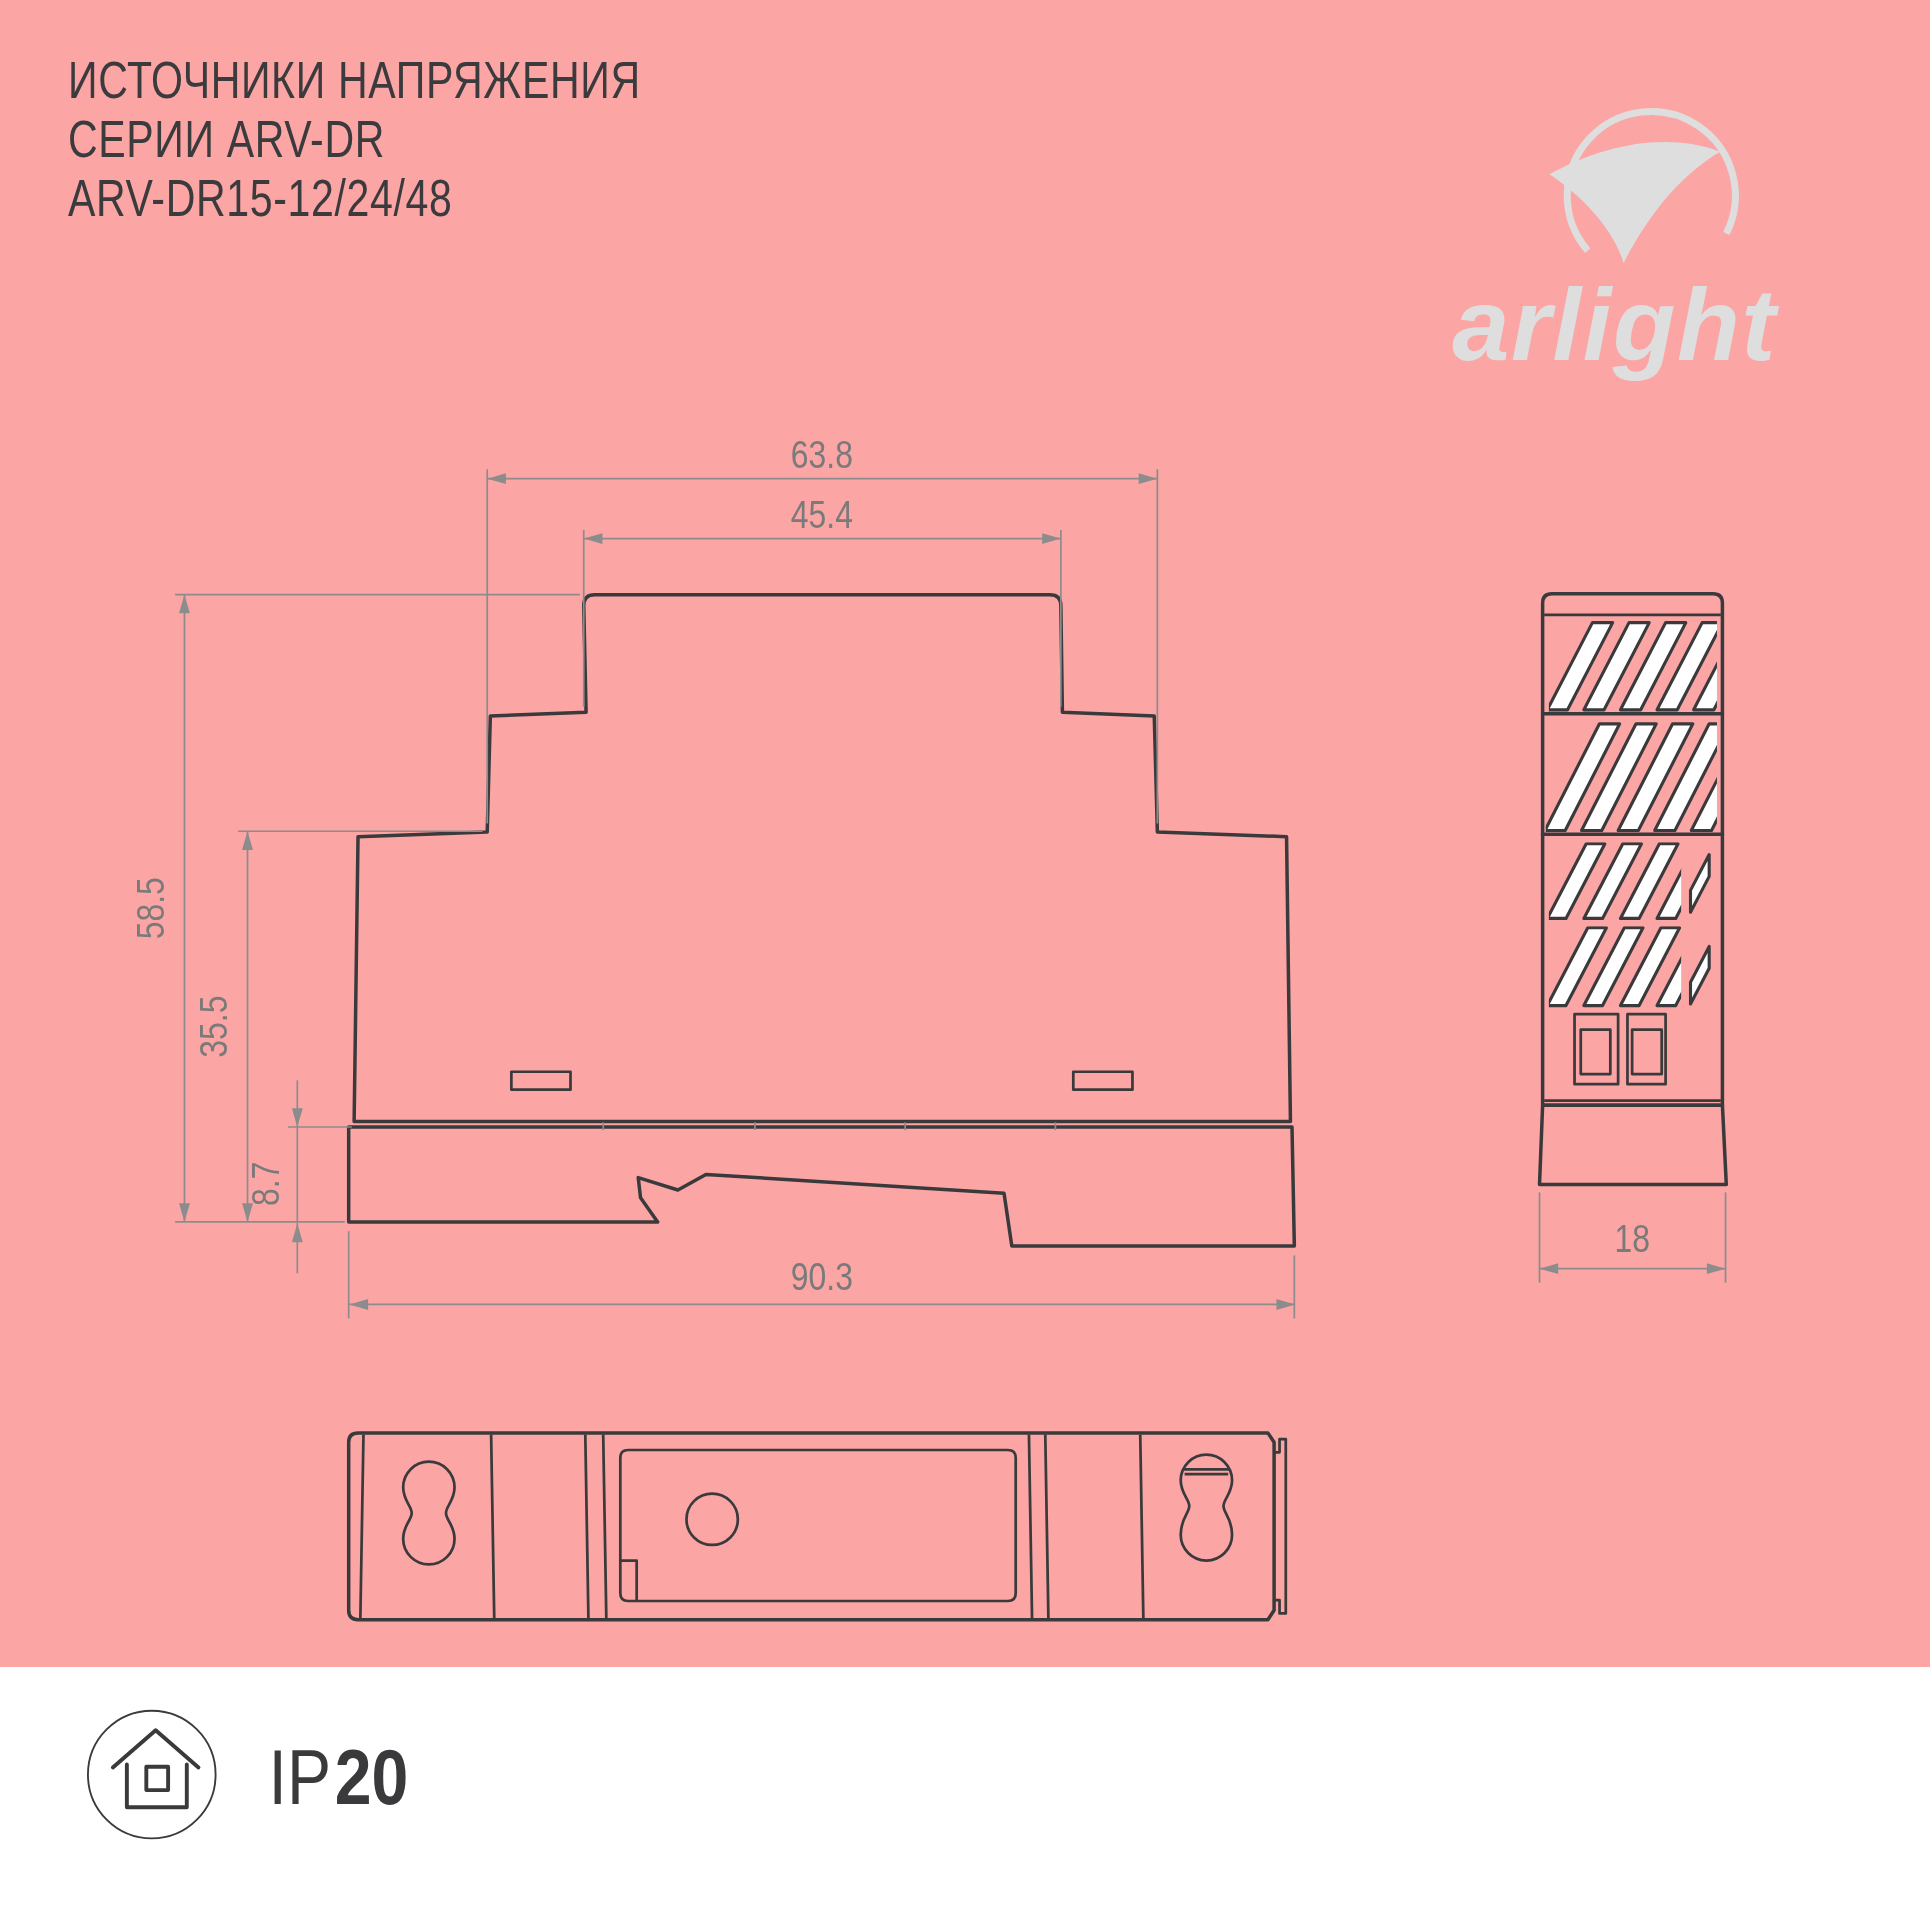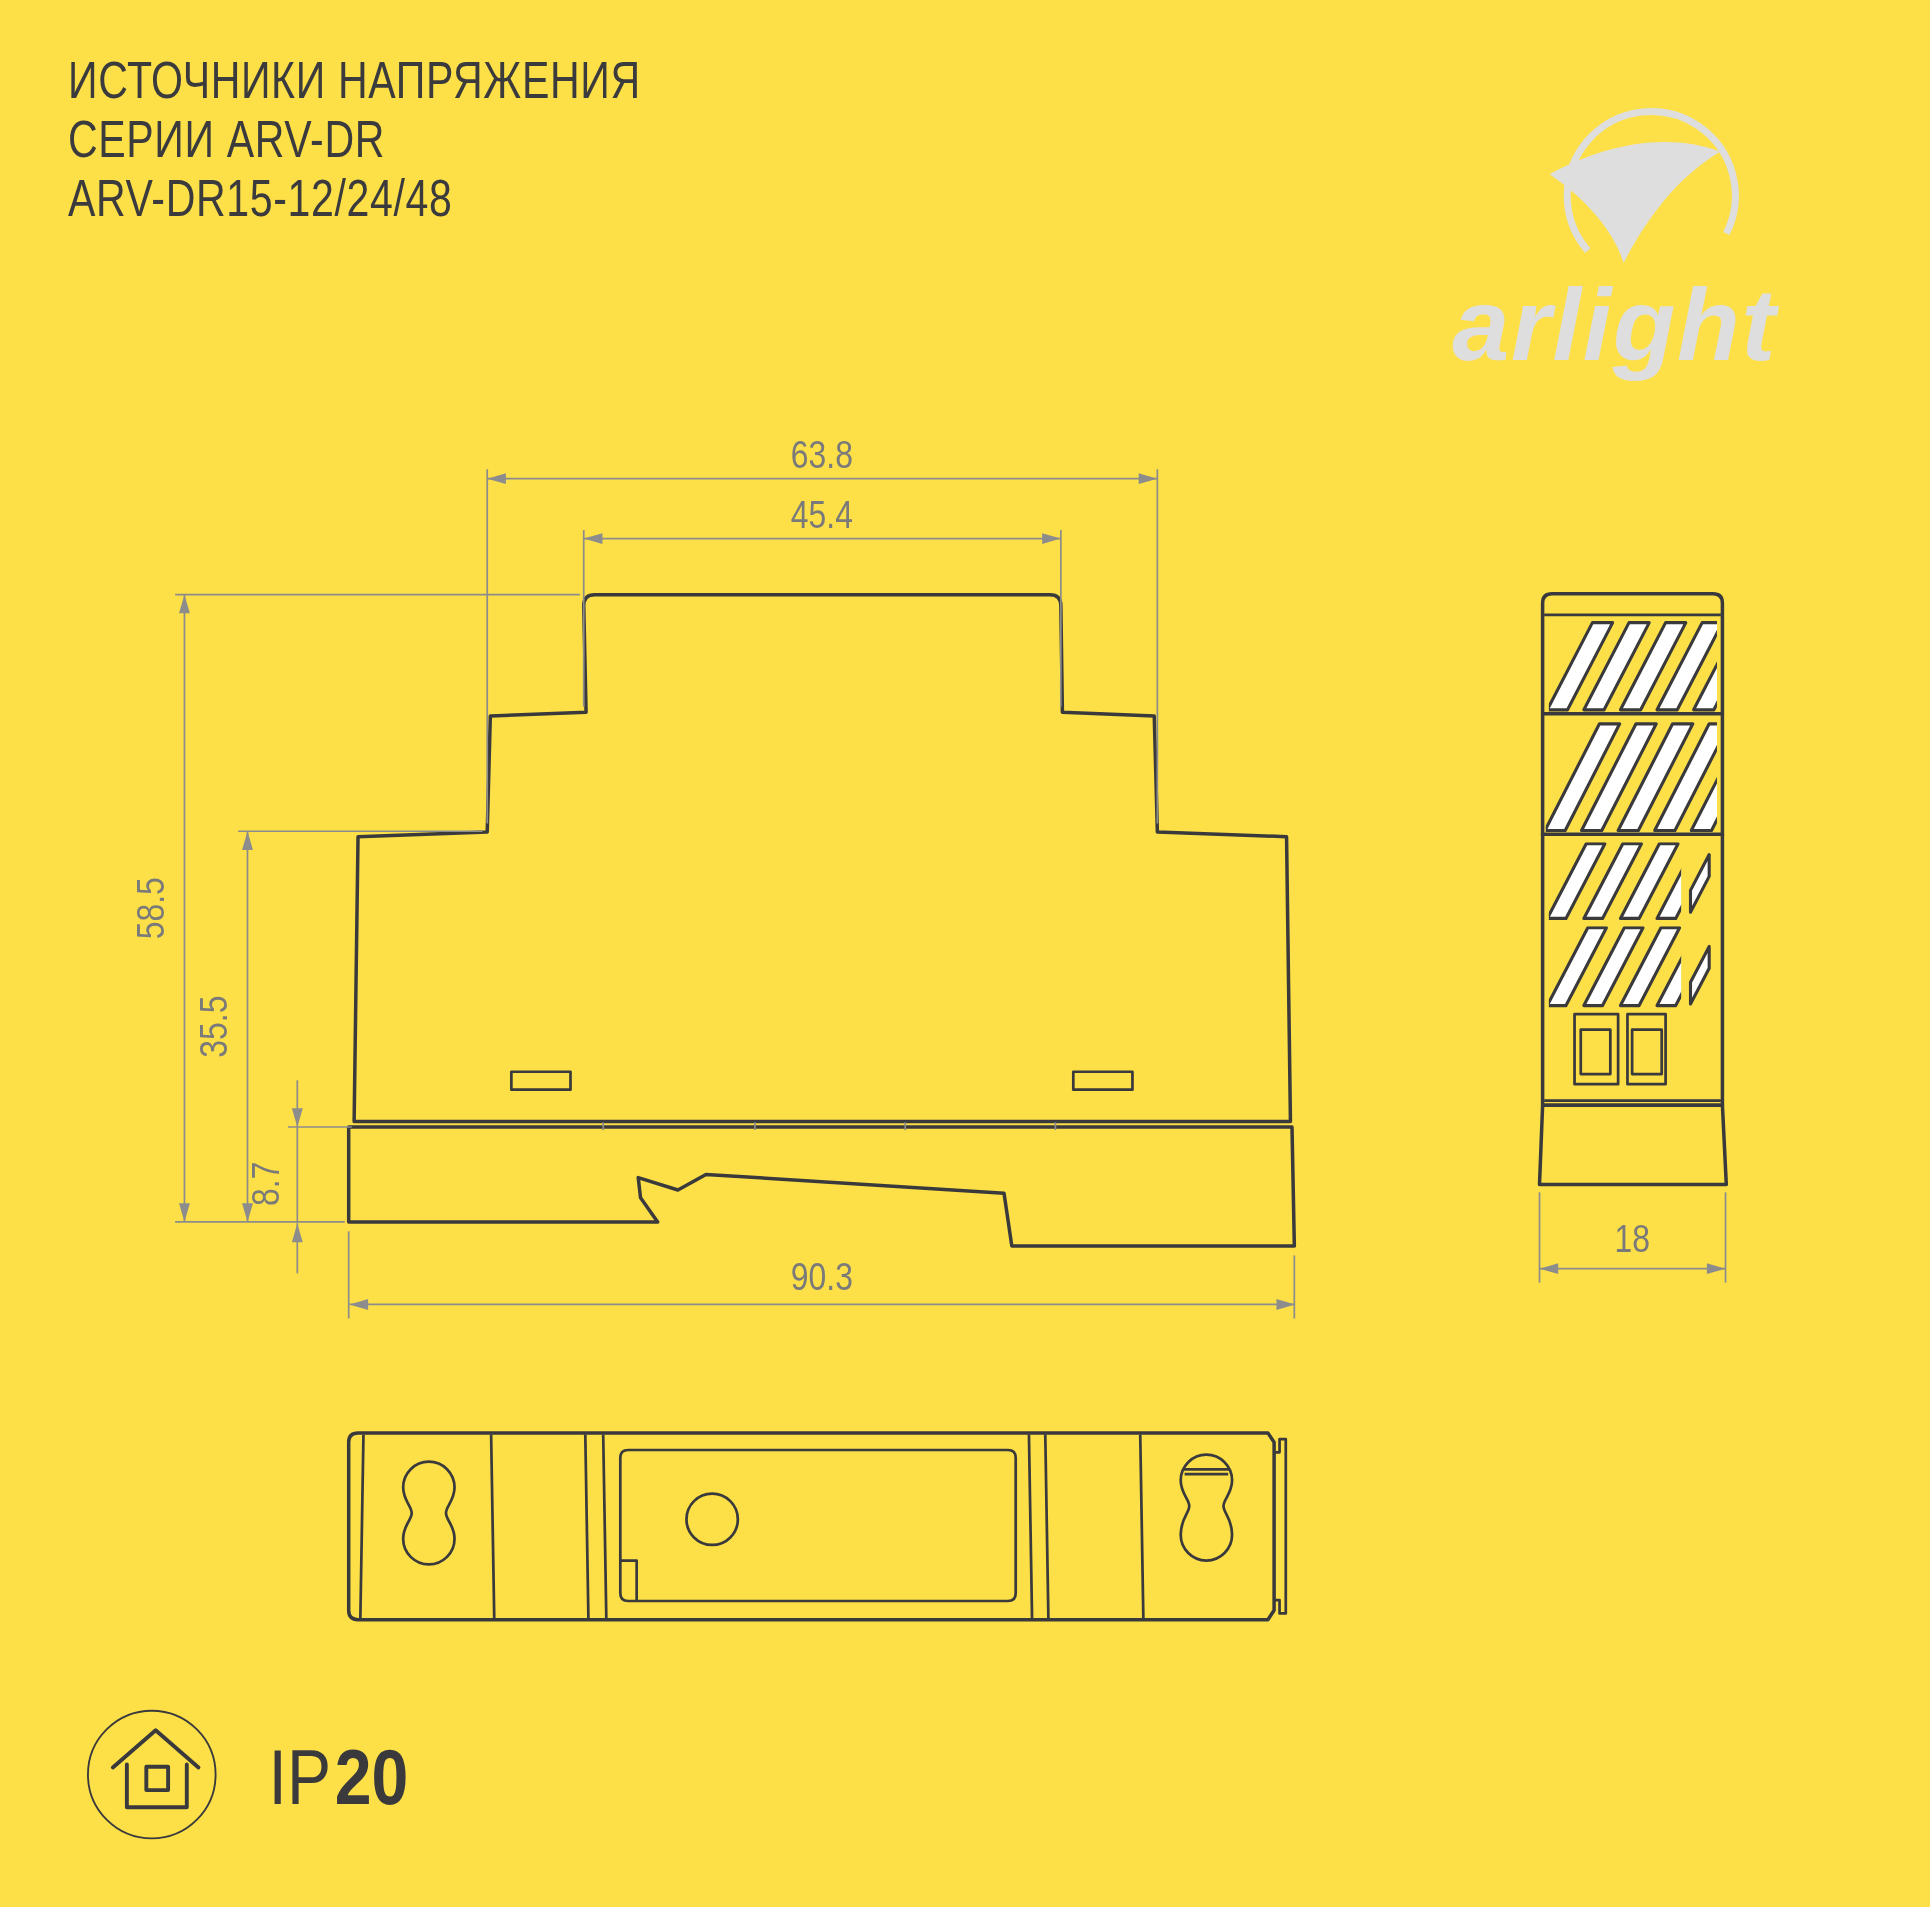--- a/index.html
+++ b/index.html
@@ -2,21 +2,21 @@
 <html style="font-size:12.5px"><head>
 <meta charset="utf-8">
 <style>
   html,body{
     margin:0;padding:0;
     width:1931px;height:1931px;
     background:#ffffff;
     font-family:"Liberation Sans", sans-serif;
     overflow:hidden;
   }
-  .canvas{position:relative;width:1931px;height:1907px;background:#fde047;}
+  .canvas{position:relative;width:1931px;height:1667px;background:#fca5a5;}
   .title-block{
     position:absolute;left:68px;top:51px;
     transform:scaleX(0.79);transform-origin:left top;
     color:#3b3b3d;font-size:52px;font-weight:400;line-height:59px;
     letter-spacing:0.8px;white-space:nowrap;
   }
   .drawing-svg{position:absolute;left:0;top:0;width:1931px;height:1931px;}
   .outline{fill:none;stroke:#3a3a3c;stroke-width:4.5;stroke-linejoin:round;stroke-linecap:round;}
   .detail{fill:none;stroke:#3a3a3c;stroke-width:3.5;stroke-linejoin:round;}
   .vent{fill:#ffffff;stroke:#3a3a3c;stroke-width:4;stroke-linejoin:round;}

